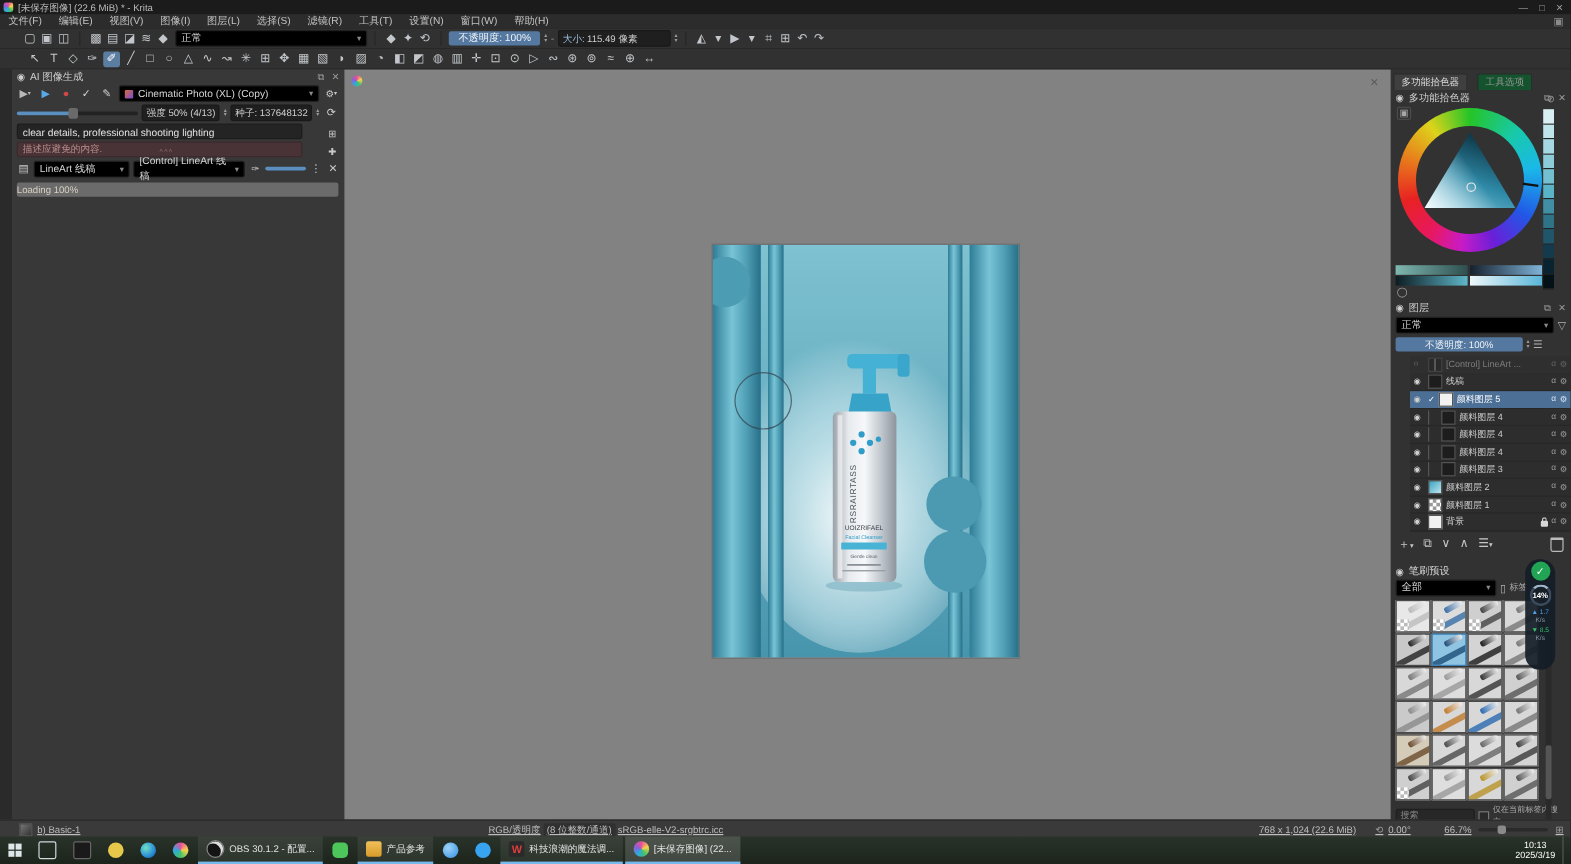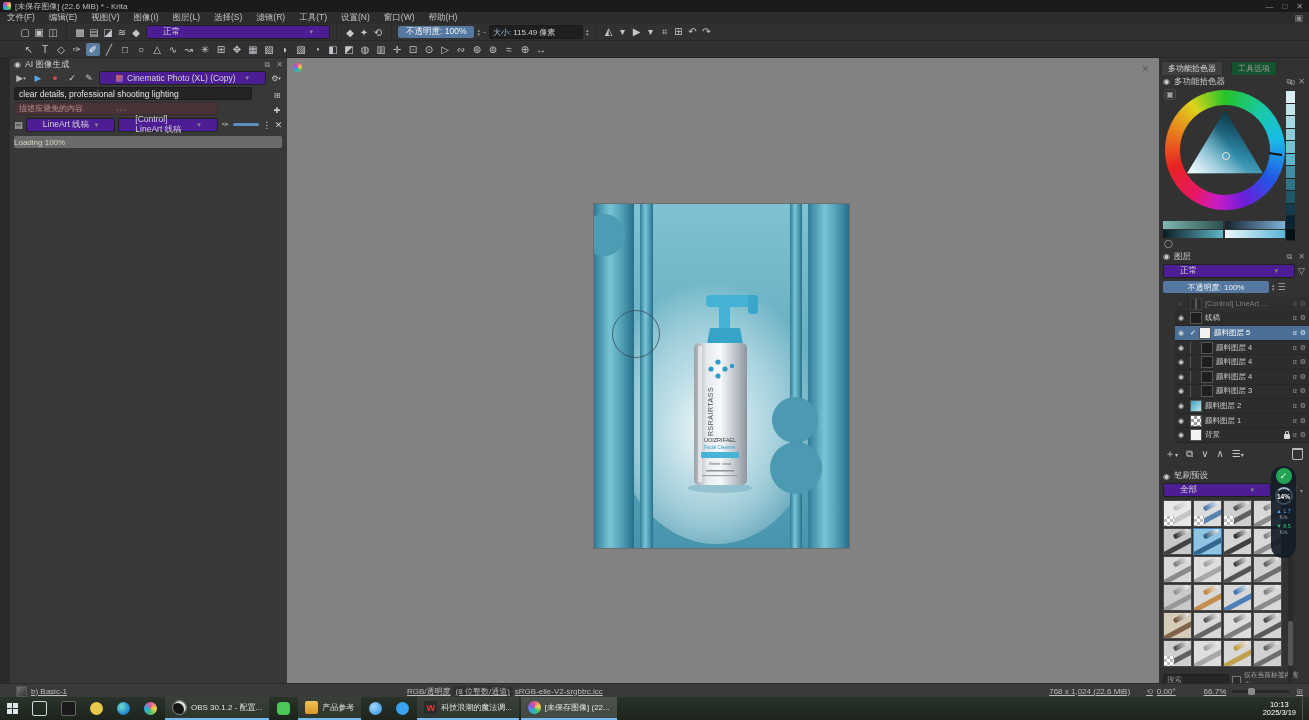--- a/index.html
+++ b/index.html
@@ -16,22 +16,22 @@
   #menubar{left:0;top:12px;width:1309px;height:12px;background:#2c2c2c;display:flex;align-items:center;
      border-bottom:1px solid #262626;}
   #menubar .mi{padding:0 7px;font-size:8.5px;color:#c2c2c2;}
   #menubar-right{margin-left:auto;margin-right:6px;color:#8a8a8a;}
   
   #tb1{left:0;top:24px;width:1309px;height:17px;background:#313131;border-bottom:1px solid #282828;
       display:flex;align-items:center;gap:3px;padding-left:18px;box-sizing:border-box;}
   .ico{display:inline-flex;align-items:center;justify-content:center;width:14px;height:13px;
       font-size:10px;color:#c3c7cb;border-radius:2px;}
   .sep{width:1px;height:12px;background:#262626;margin:0 3px;}
-  .combo{background:#4c1d95;border:1px solid #1f1f1f;border-radius:2px;height:12px;
-      display:flex;align-items:center;padding:0 16px;gap:4px;color:#d5d5d5;font-size:8.5px;}
+  .combo{background:#000000;border:1px solid #1f1f1f;border-radius:2px;height:12px;
+      display:flex;align-items:center;padding:0 4px;gap:4px;color:#d5d5d5;font-size:8.5px;}
   .combo .car{color:#8a8a8a;font-size:7px;margin-left:auto;}
   .bluebox{background:#54789f;border-radius:2px;height:12px;display:flex;align-items:center;
       justify-content:center;color:#eef3f8;font-size:8.5px;padding:0 8px;}
   .spin{display:flex;flex-direction:column;justify-content:center;font-size:5px;color:#9a9a9a;line-height:4px;}
   #tb2{left:0;top:41px;width:1309px;height:17px;background:#313131;border-bottom:1px solid #272727;
       display:flex;align-items:center;gap:2px;padding-left:22px;box-sizing:border-box;}
   #tb2 .ico.active{background:#5b7da0;color:#fff;}
   
   #main{left:0;top:58px;width:1309px;height:625px;background:#383838;}
   
@@ -42,21 +42,21 @@
   .row{display:flex;align-items:center;gap:3px;padding:0 4px;}
   .tbtn{width:14px;height:12px;display:flex;align-items:center;justify-content:center;border-radius:2px;font-size:9px;}
   #ai-slider{flex:1;height:3px;background:#222;border-radius:2px;position:relative;max-width:118px;}
   #ai-slider .fill{position:absolute;left:0;top:0;height:3px;width:45%;background:#5a8fbf;border-radius:2px;}
   #ai-slider .hd{position:absolute;left:43%;top:-3px;width:8px;height:9px;background:#6a6a6a;border-radius:2px;}
   .darkfield{background:#1f1f1f;border:1px solid #191919;border-radius:2px;height:12px;
       display:flex;align-items:center;padding:0 3px;color:#cfcfcf;font-size:8px;gap:2px;}
   #prompt-box{margin:2px 4px 0 4px;height:13px;background:#242424;border:1px solid #1c1c1c;border-radius:2px;
       color:#e2e2e2;font-size:8.5px;display:flex;align-items:center;padding:0 4px;width:238px;box-sizing:border-box;}
   #neg-box{margin:2px 4px 0 4px;height:13px;background:#4a3336;border:1px solid #3c292c;border-radius:2px;
-      color:#b98d8d;font-size:8px;display:flex;align-items:center;padding:0 4px;width:204px;box-sizing:border-box;position:relative;}
+      color:#b98d8d;font-size:8px;display:flex;align-items:center;padding:0 4px;width:238px;box-sizing:border-box;position:relative;}
   #neg-box .grip{position:absolute;left:50%;bottom:0;color:#8d6a6a;font-size:6px;letter-spacing:1px;}
   #ai-progress{margin:4px 4px 0 4px;height:12px;background:#6b6b6b;border-radius:2px;display:flex;
       align-items:center;justify-content:flex-start;color:#d8d0c2;font-size:8px;width:268px;box-sizing:border-box;}
   .side-col{position:absolute;right:3px;display:flex;flex-direction:column;gap:3px;}
   
   #canvas-area{left:287px;top:0;width:872px;height:625px;background:#828282;overflow:hidden;}
   #subwin-bar{position:absolute;left:0;top:0;width:872px;height:20px;display:flex;align-items:center;}
   #subwin-title{position:absolute;left:0;width:100%;text-align:center;color:#5d5d5d;font-size:8.5px;top:7px;}
   #subwin-logo{position:absolute;left:6px;top:5px;width:9px;height:9px;border-radius:50%;
      background:conic-gradient(#e84f9b,#f7d14b,#45c26a,#2fa9e0,#8b5fd6,#e84f9b);}
@@ -268,20 +268,41 @@
         <span class="tbtn" style="color:#58a8e8">▶</span>
         <span class="tbtn" style="color:#d04848">●</span>
         <span class="tbtn" style="color:#d8d8d8">✓</span>
         <span class="tbtn" style="color:#c8c8c8">✎</span>
         <div class="combo" style="flex:1">
           <span style="width:7px;height:7px;background:linear-gradient(135deg,#d86a3a,#7a4ad8);border-radius:1px"></span>
           <span>Cinematic Photo (XL) (Copy)</span>
           <span class="car">▾</span>
         </div>
         <span class="tbtn" style="font-size:8px">⚙<span style="font-size:5px">▾</span></span>
+      </div>
+      <div class="row" style="height:14px;margin-top:2px">
+        <div id="ai-slider">
+            <div class="fill"></div>
+            <div class="hd"></div>
+          </div>
+        <div class="darkfield">
+          <span>强度 50% (4/13)</span>
+        </div>
+        <div class="spin">
+            <span>▴</span>
+            <span>▾</span>
+          </div>
+        <div class="darkfield">
+          <span>种子: 137648132</span>
+        </div>
+        <div class="spin">
+            <span>▴</span>
+            <span>▾</span>
+          </div>
+        <span class="tbtn">⟳</span>
       </div>
       <div style="position:relative">
         <div id="prompt-box">
           <span>clear details, professional shooting lighting</span>
         </div>
         <div class="side-col" style="top:2px">
           <span class="tbtn" style="font-size:8px">⊞</span>
           <span class="tbtn" style="font-size:8px">✚</span>
         </div>
         <div id="neg-box">

